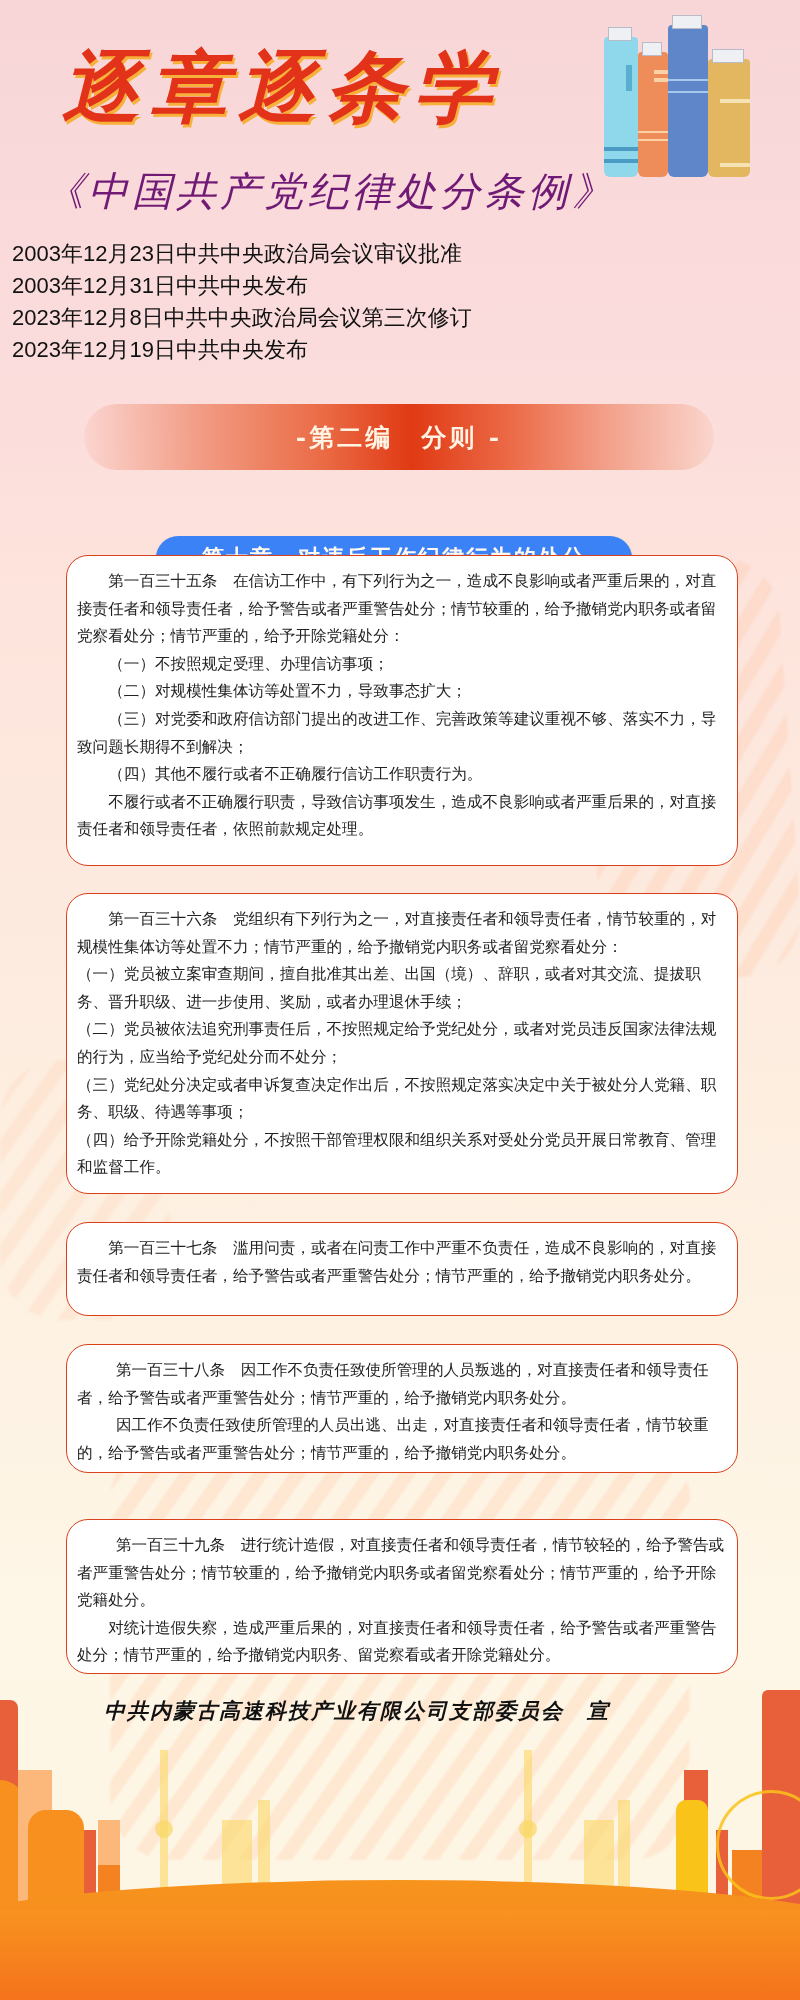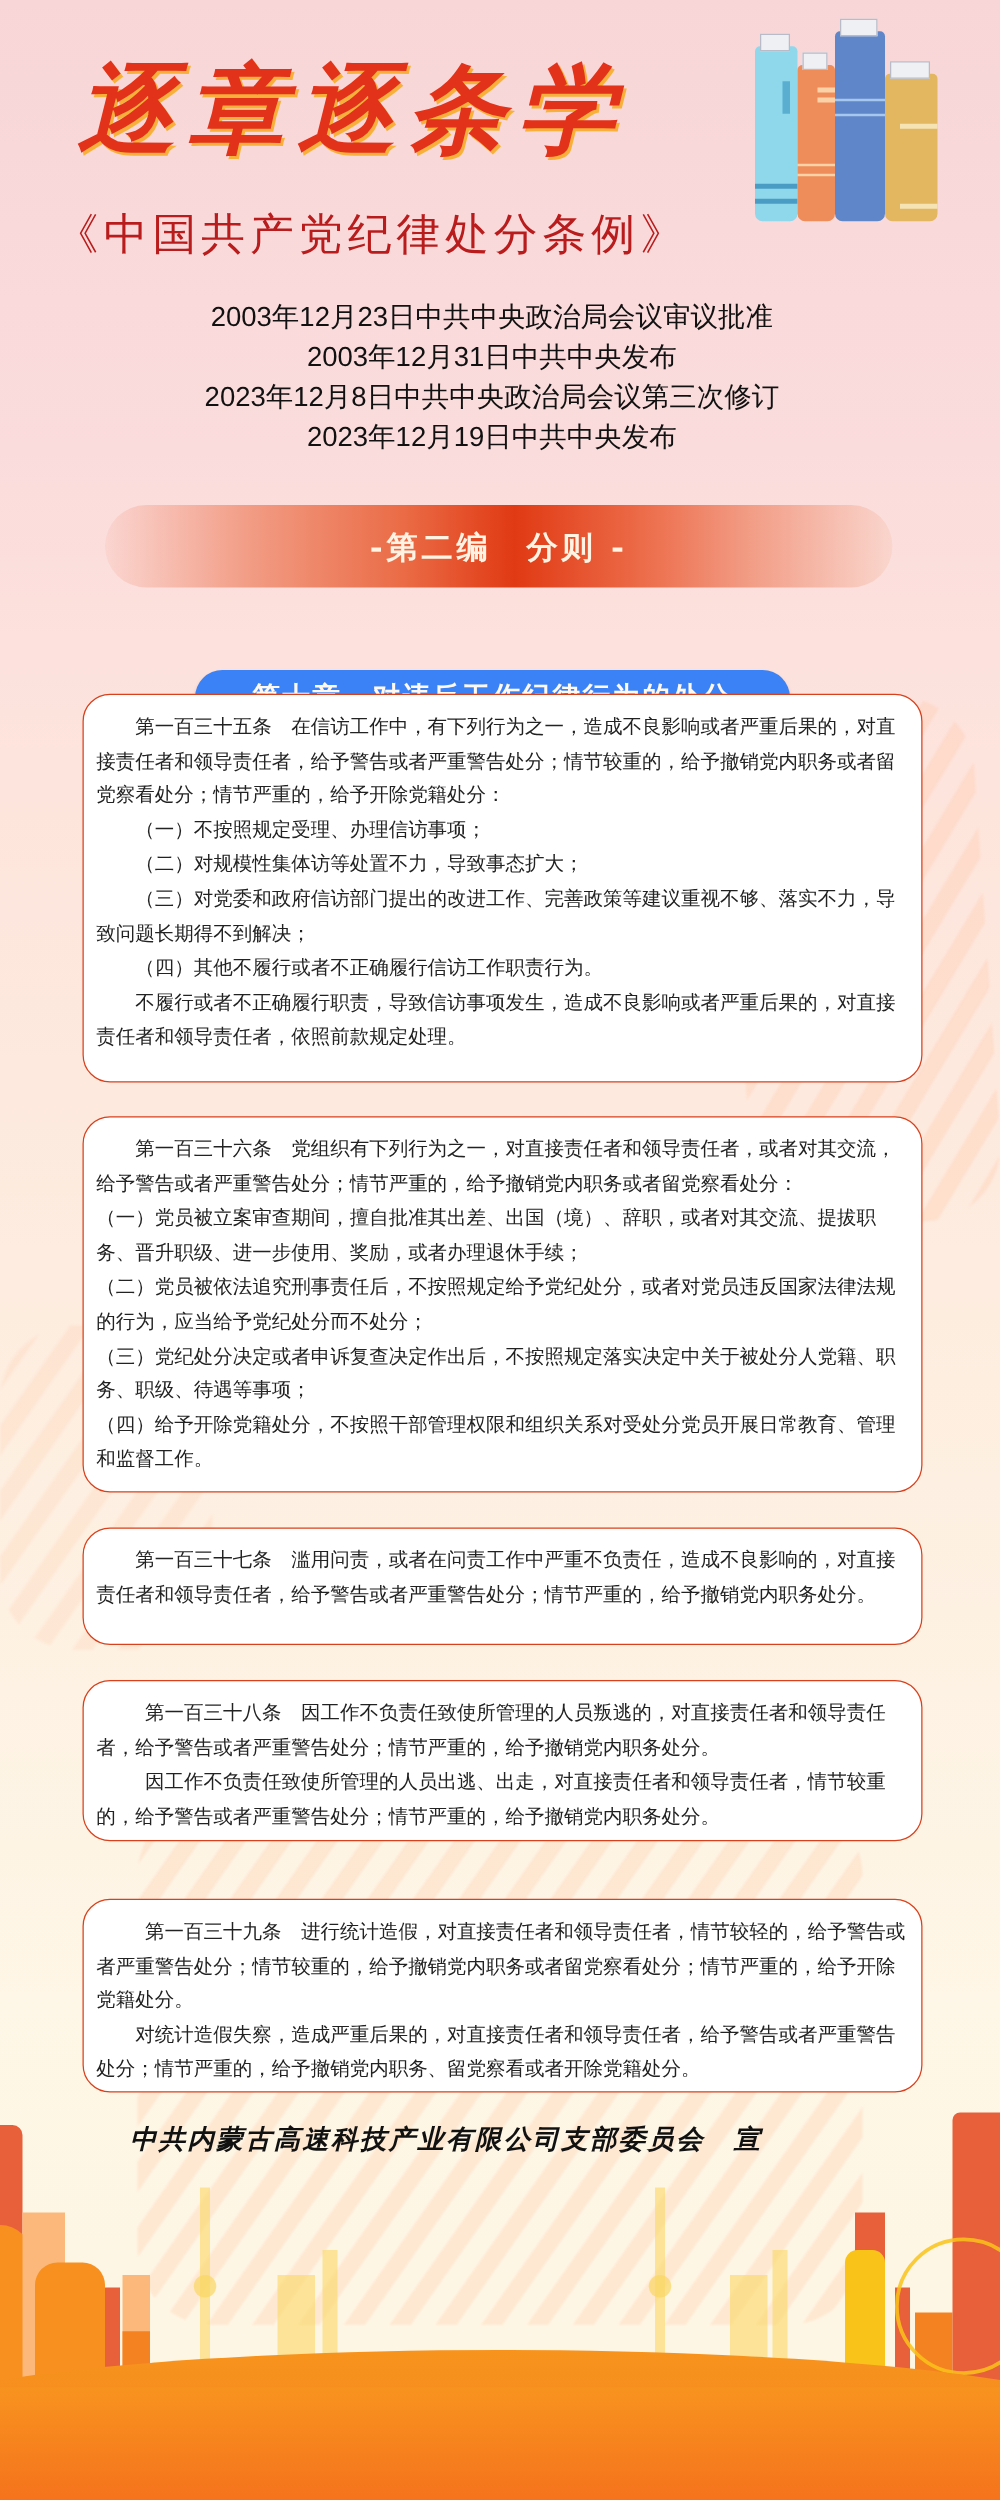--- a/index.html
+++ b/index.html
@@ -25,35 +25,35 @@
     position: absolute; left: 62px; top: 36px;
     font-family: "DejaVu Serif", serif;
     font-weight: bold; font-size: 78px; letter-spacing: 10px;
     color: #e2321a;
     text-shadow: 2px 3px 0 #f7b13a;
     font-style: italic;
   }
   .title-sub {
     position: absolute; left: 44px; top: 164px;
     font-family: "DejaVu Serif", serif;
-    font-size: 35px; letter-spacing: 4px;
-    color: #b91c1c; 
+    font-size: 40px; letter-spacing: 4px;
+    color: #701a75; font-style: italic;
   }
   .books { position: absolute; left: 604px; top: 22px; width: 146px; height: 155px; }
   .book { position: absolute; bottom: 0; border-radius: 4px 4px 6px 6px; }
   .book .pages { position: absolute; top: -10px; left: 4px; right: 6px; height: 14px; background: #eef0f4; border: 1px solid #b8bcc8; }
   .book .band { position: absolute; left: 0; right: 0; height: 4px; }
   .b1 { left: 0; width: 34px; height: 140px; background: #8fd8ec; }
   .b2 { left: 34px; width: 30px; height: 125px; background: #ee8c5a; }
   .b3 { left: 64px; width: 40px; height: 152px; background: #5f86c8; }
   .b4 { left: 104px; width: 42px; height: 118px; background: #e3b660; }
 
   .dates {
     position: absolute; left: 0; top: 238px; width: 775px;
-    text-align: center;
+    text-align: left;
     font-family: "Liberation Sans", "DejaVu Sans", sans-serif;
     font-size: 22px; line-height: 32px; color: #111;
   }
   .dates div { margin-left: 12px; }
 
   .section-banner {
     position: absolute; left: 84px; top: 404px; width: 630px; height: 66px;
     border-radius: 33px;
     background: linear-gradient(90deg, rgba(245,160,140,0.15) 0%, #f29d86 18%, #ea6b45 38%, #e03a14 52%, #ec6b48 68%, #f29d86 82%, rgba(248,205,190,0.5) 100%);
     display: flex; align-items: center; justify-content: center;
@@ -164,21 +164,21 @@
 <div class="article a1">
   <p>第一百三十五条　在信访工作中，有下列行为之一，造成不良影响或者严重后果的，对直接责任者和领导责任者，给予警告或者严重警告处分；情节较重的，给予撤销党内职务或者留党察看处分；情节严重的，给予开除党籍处分：</p>
   <p>（一）不按照规定受理、办理信访事项；</p>
   <p>（二）对规模性集体访等处置不力，导致事态扩大；</p>
   <p>（三）对党委和政府信访部门提出的改进工作、完善政策等建议重视不够、落实不力，导致问题长期得不到解决；</p>
   <p>（四）其他不履行或者不正确履行信访工作职责行为。</p>
   <p>不履行或者不正确履行职责，导致信访事项发生，造成不良影响或者严重后果的，对直接责任者和领导责任者，依照前款规定处理。</p>
 </div>
 
 <div class="article a2">
-  <p>第一百三十六条　党组织有下列行为之一，对直接责任者和领导责任者，或者对其交流，给予警告或者严重警告处分；情节严重的，给予撤销党内职务或者留党察看处分：</p>
+  <p>第一百三十六条　党组织有下列行为之一，对直接责任者和领导责任者，情节较重的，对规模性集体访等处置不力；情节严重的，给予撤销党内职务或者留党察看处分：</p>
   <p class="noindent">（一）党员被立案审查期间，擅自批准其出差、出国（境）、辞职，或者对其交流、提拔职务、晋升职级、进一步使用、奖励，或者办理退休手续；</p>
   <p class="noindent">（二）党员被依法追究刑事责任后，不按照规定给予党纪处分，或者对党员违反国家法律法规的行为，应当给予党纪处分而不处分；</p>
   <p class="noindent">（三）党纪处分决定或者申诉复查决定作出后，不按照规定落实决定中关于被处分人党籍、职务、职级、待遇等事项；</p>
   <p class="noindent">（四）给予开除党籍处分，不按照干部管理权限和组织关系对受处分党员开展日常教育、管理和监督工作。</p>
 </div>
 
 <div class="article a3">
   <p>第一百三十七条　滥用问责，或者在问责工作中严重不负责任，造成不良影响的，对直接责任者和领导责任者，给予警告或者严重警告处分；情节严重的，给予撤销党内职务处分。</p>
 </div>
 

